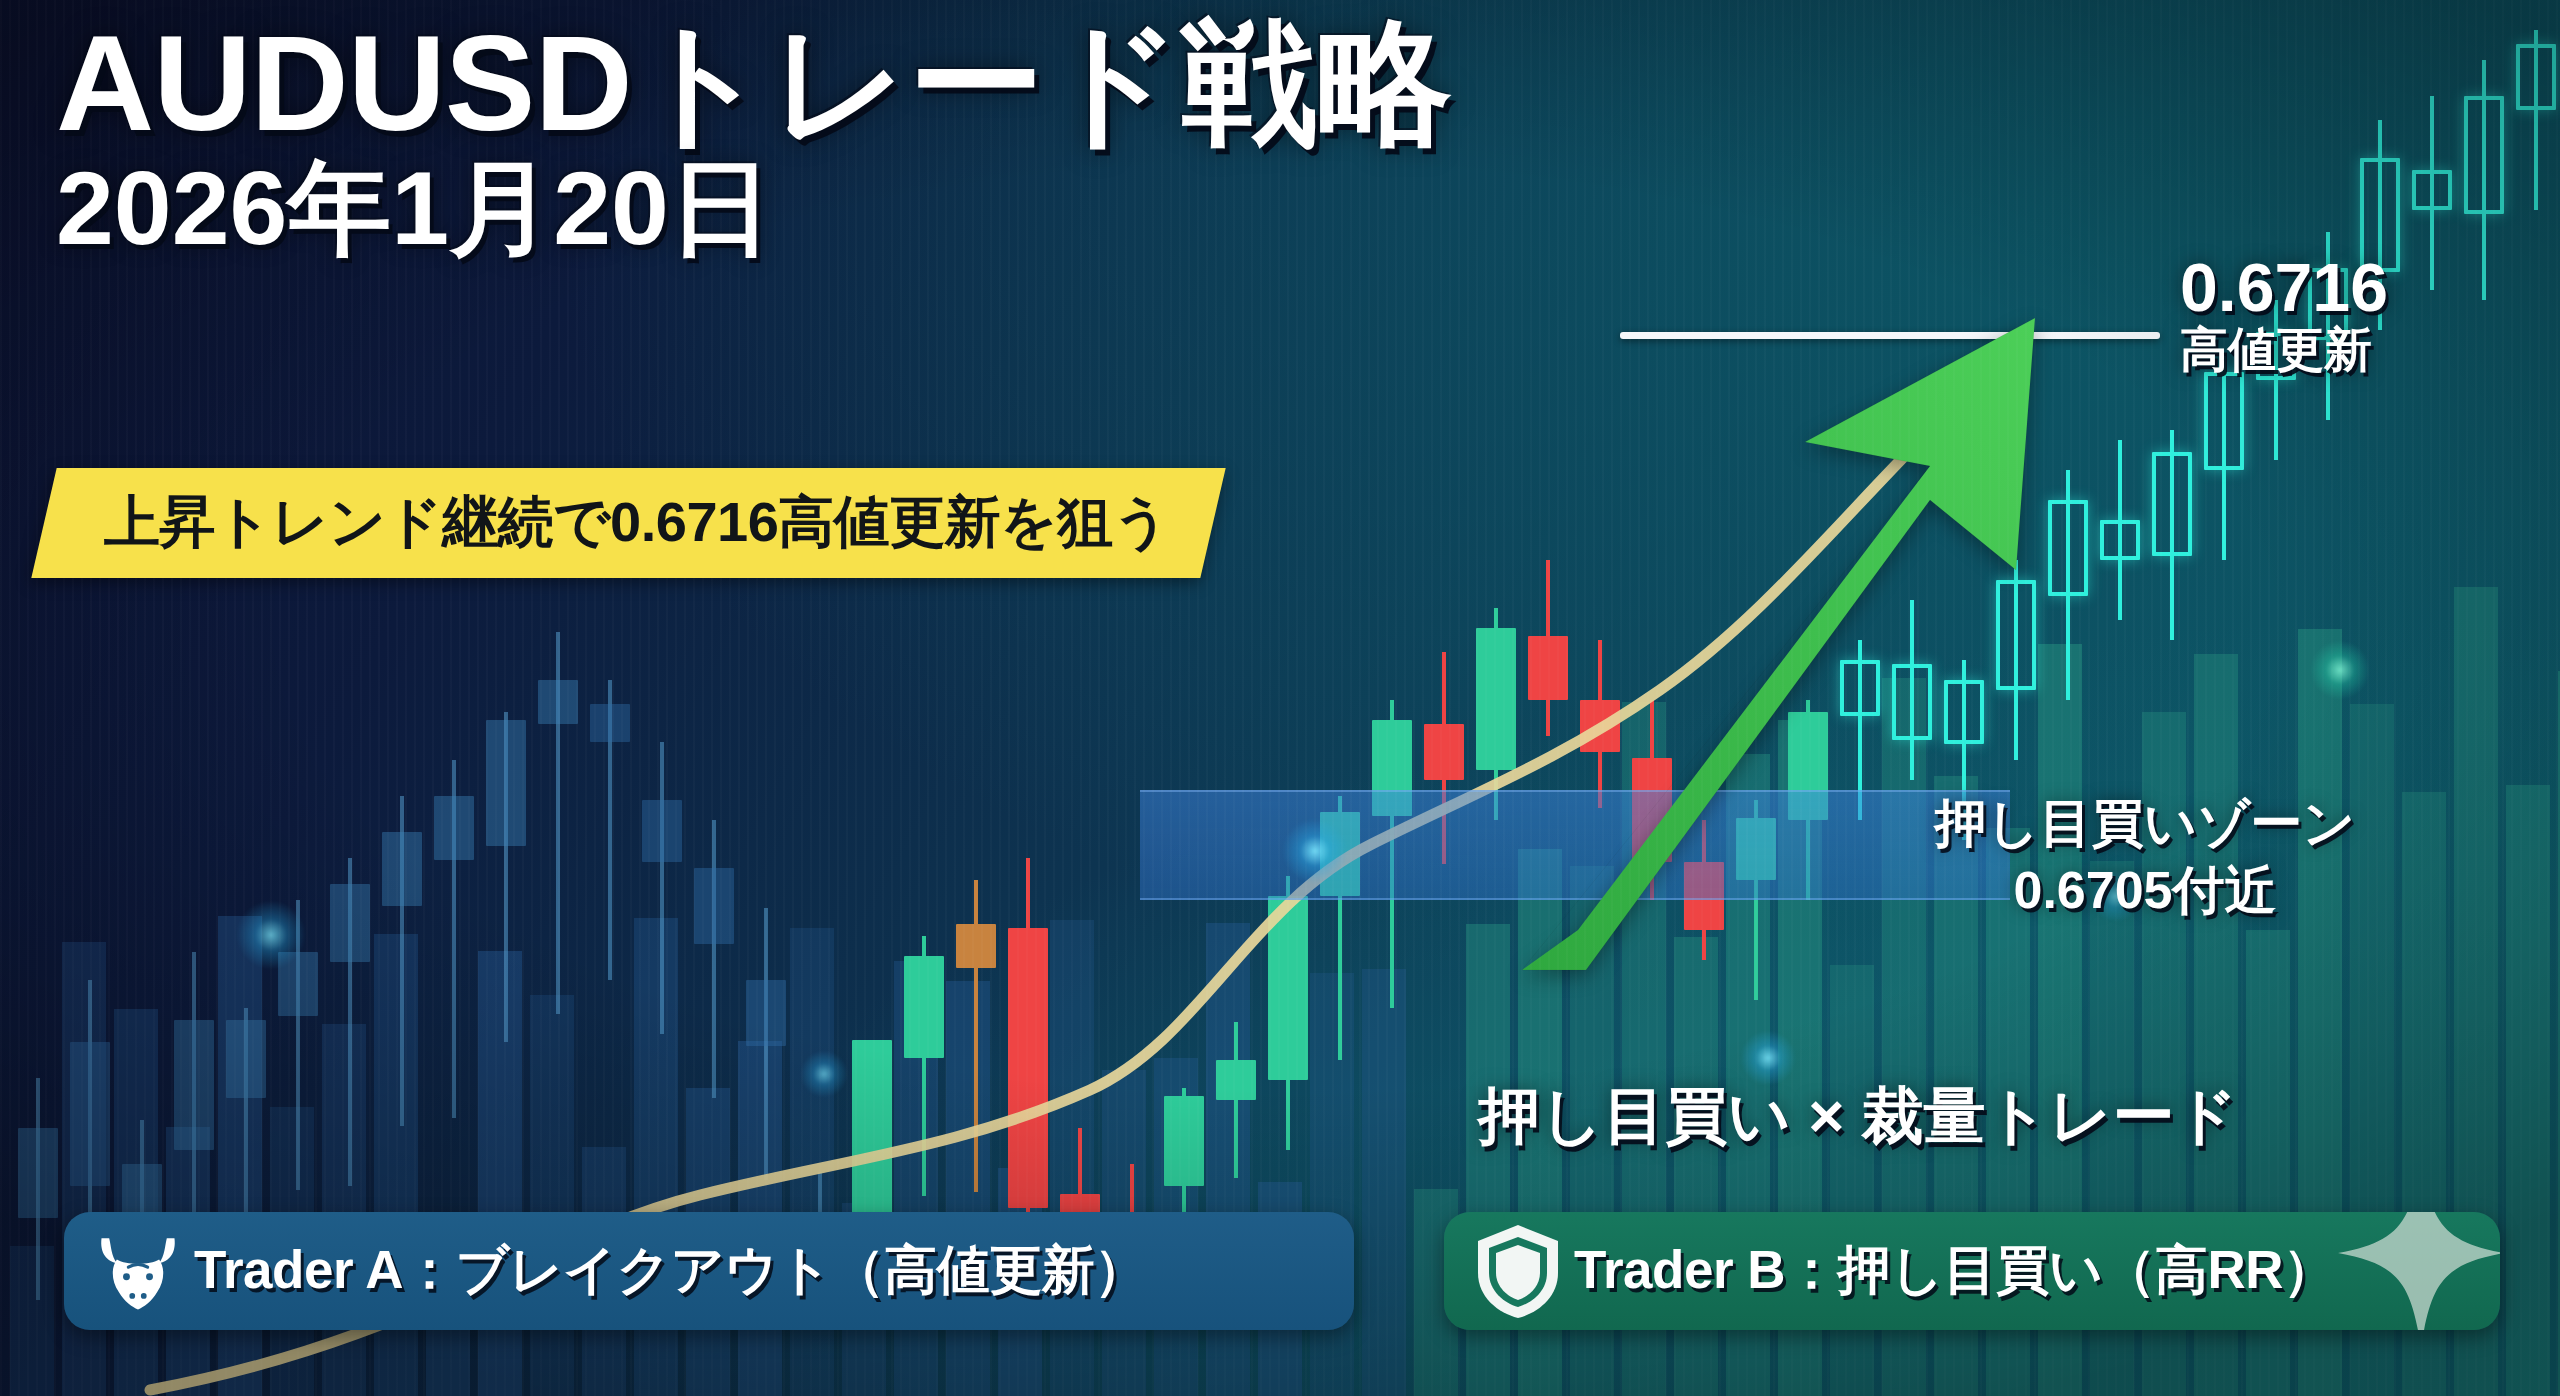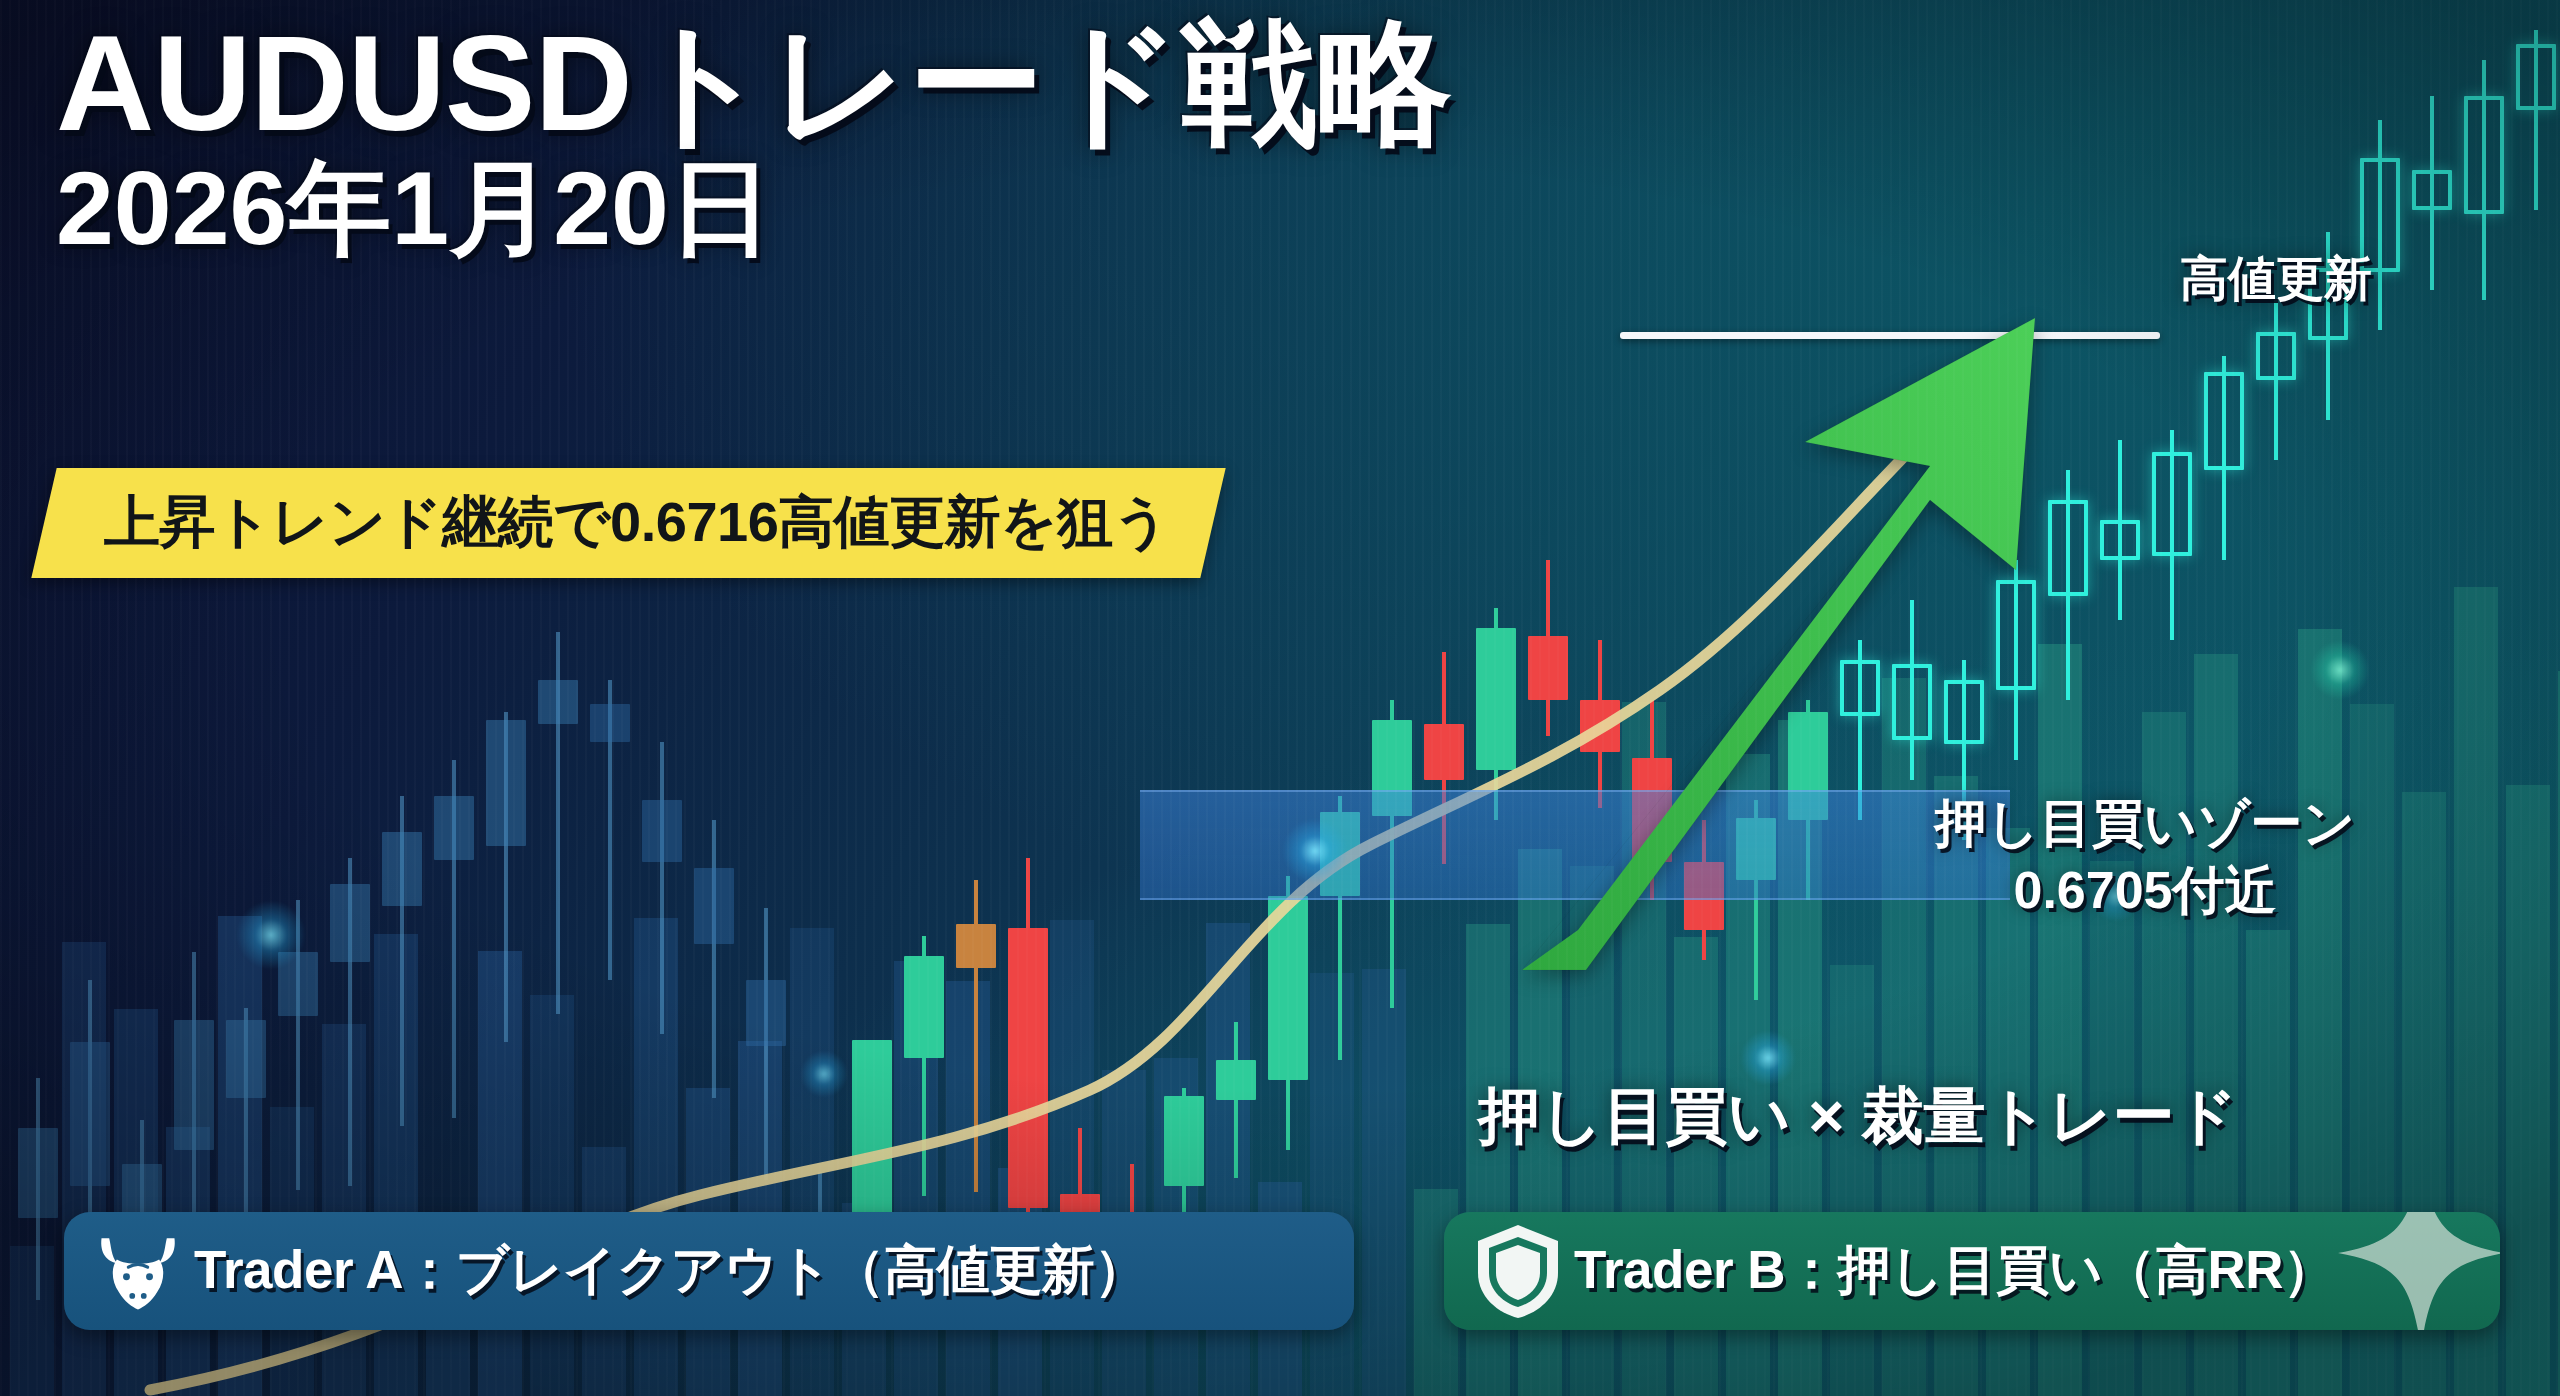--- a/index.html
+++ b/index.html
@@ -427,20 +427,21 @@
   <div class="titlewrap">
     <div class="t1">AUDUSDトレード戦略</div>
     <div class="t2">2026年1月20日</div>
   </div>
 
   <div class="ribbon">
     <span>上昇トレンド継続で0.6716高値更新を狙う</span>
   </div>
 
   <div class="hiLabel">
+    <div class="v">0.6716</div>
     <div class="s">高値更新</div>
   </div>
 
   <div class="zoneLabel">
     <div>押し目買いゾーン</div>
     <div>0.6705付近</div>
   </div>
 
   <div class="tagline">押し目買い × 裁量トレード</div>
 

